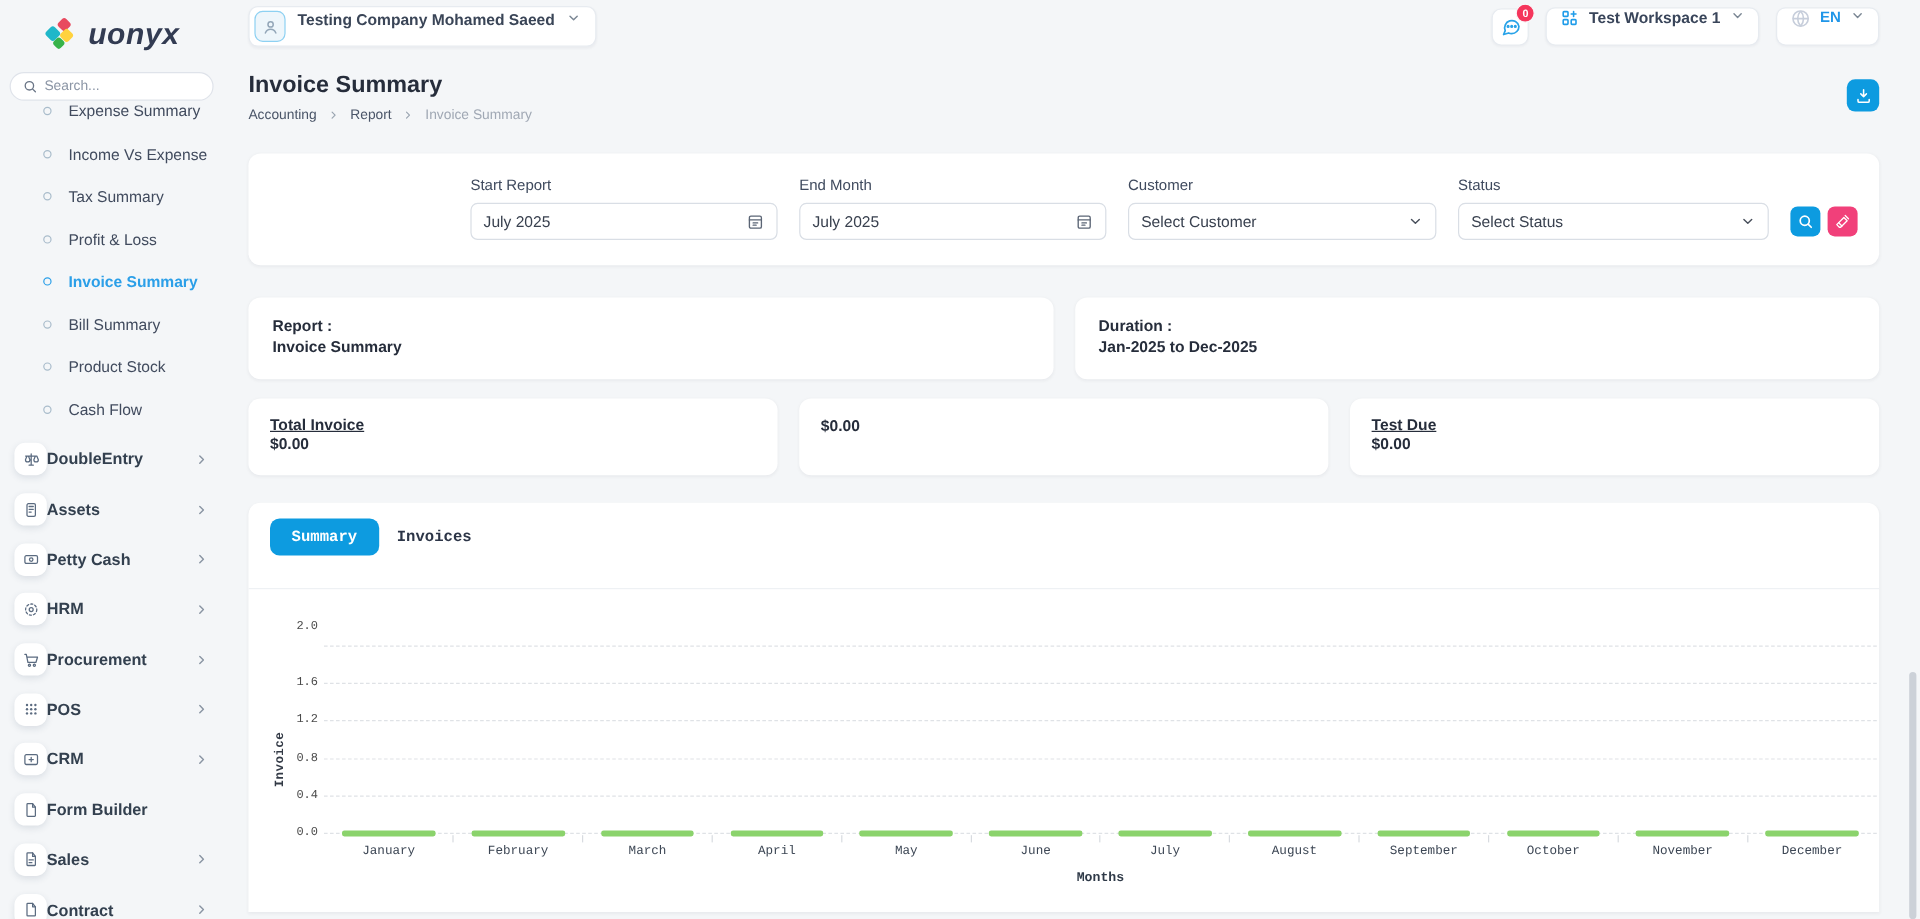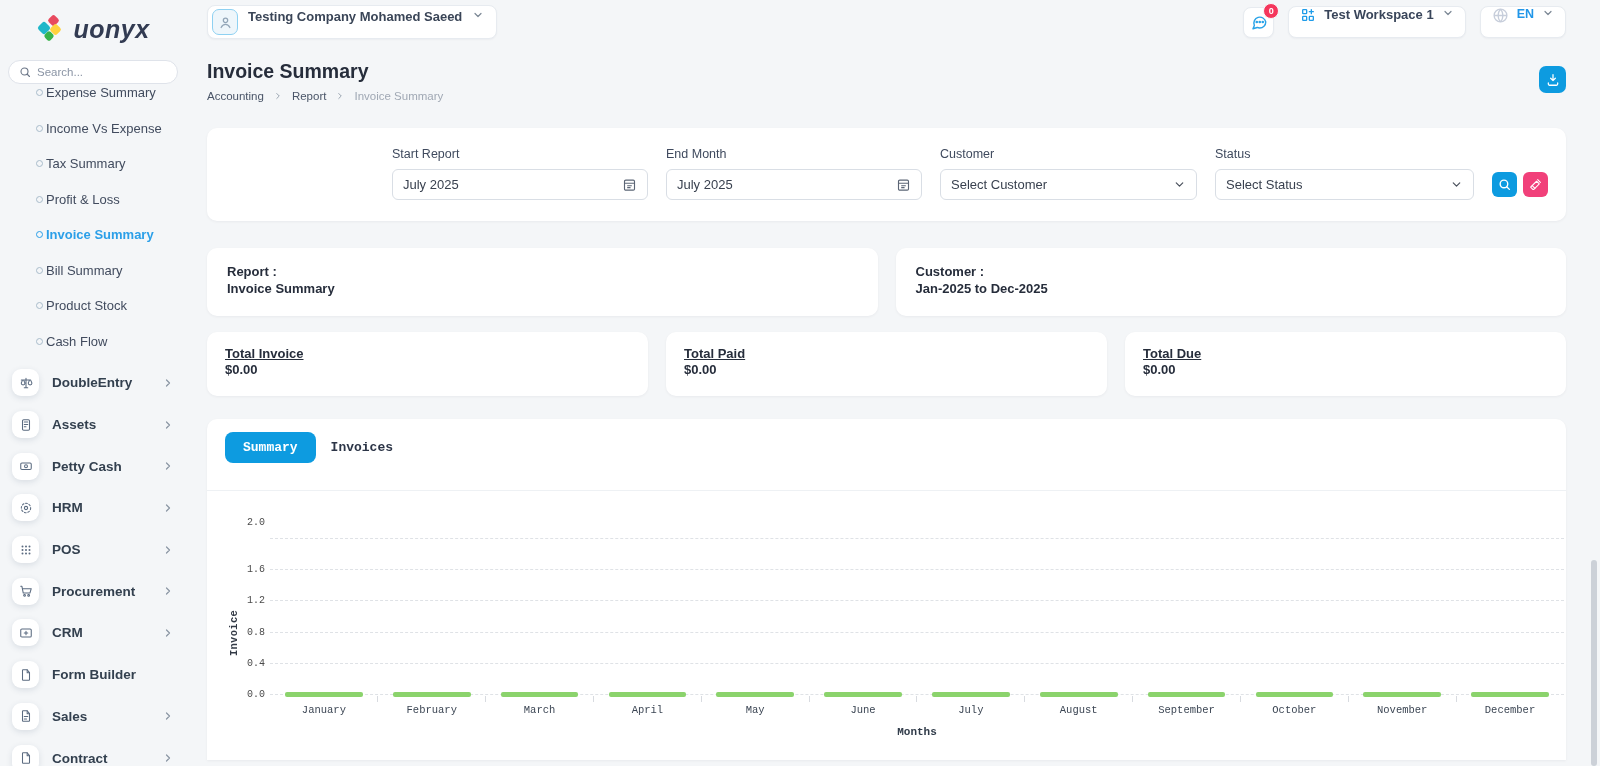--- a/index.html
+++ b/index.html
@@ -16,28 +16,28 @@
   
   .sidebar { width:186px; flex:none; padding:12px 8px 0 8px; position:relative; overflow:hidden; }
   .logo { display:flex; align-items:center; justify-content:center; gap:7px; margin:2px 0 16px; }
   .logo-text { font-size:25px; font-weight:800; color:#323b52; letter-spacing:.5px;font-style:italic; }
   .searchbox { display:flex; align-items:center; gap:6px; background:#fff; border:1px solid #dfe3ea;
     border-radius:14px; height:24px; padding:0 10px; }
   .searchbox input { border:none; outline:none; flex:1; font-size:11.5px; color:#53607a;
     font-family:inherit; background:transparent; }
   .searchbox input::placeholder { color:#8b95a5; }
   .menu { margin-top:4px; overflow:hidden; }
-  .rep-item { display:flex; align-items:center; gap:3px; height:35.5px; padding-left:28px;
+  .rep-item { display:flex; align-items:center; gap:14px; height:35.5px; padding-left:28px;
     font-size:13px; color:#414b5e; cursor:pointer; }
   .rep-item:first-child { margin-top:-13px; }
   .bullet { width:7px; height:7px; border:1.6px solid #a9bccb; border-radius:50%; flex:none; }
   .rep-item.active { color:var(--accent-text); font-weight:700; }
   .rep-item.active .bullet { border-color:var(--accent-text); }
   .mods { margin-top:3px; }
-  .mod-item { display:flex; align-items:center; height:41.7px; padding:0 4px; gap:13px;
+  .mod-item { display:flex; align-items:center; height:41.7px; padding:0 4px; 
     color:#33404f; font-size:13.5px; font-weight:600; cursor:pointer; }
   .tile { width:27px; height:27px; background:#fff; border-radius:9px; flex:none;
     box-shadow:0 2px 6px rgba(40,60,90,.13); display:flex; align-items:center; justify-content:center; color:#5b6b80; }
   .tile svg { width:14px; height:14px; }
   .mod-label { flex:1; }
   .chev-r { color:#8a95a3; } .chev-r svg { width:12px; height:12px; }
   
   .main { flex:1; padding:0 53px 0 21px; position:relative; }
   .topbar { display:flex; align-items:center; margin-top:4px; height:36px; }
   .pill { display:flex; background:#fff; border:1px solid var(--border);
@@ -231,20 +231,35 @@
         </span>
         <span class="mod-label">HRM</span>
         <span class="chev-r">
           <svg viewBox="0 0 24 24" fill="none" stroke="currentColor" stroke-width="2.4" stroke-linecap="round" stroke-linejoin="round">
             <path d="M9 6l6 6-6 6"></path>
           </svg>
         </span>
       </div>
       <div class="mod-item">
         <span class="tile">
+          <svg viewBox="0 0 24 24" fill="none" stroke="currentColor" stroke-width="1.8" stroke-linecap="round" stroke-linejoin="round">
+            <path d="M3 4h2l2.3 11.5h11.4L21 8H6.2"></path>
+            <circle cx="9.5" cy="19.5" r="1.5"></circle>
+            <circle cx="16.5" cy="19.5" r="1.5"></circle>
+          </svg>
+        </span>
+        <span class="mod-label">Procurement</span>
+        <span class="chev-r">
+          <svg viewBox="0 0 24 24" fill="none" stroke="currentColor" stroke-width="2.4" stroke-linecap="round" stroke-linejoin="round">
+            <path d="M9 6l6 6-6 6"></path>
+          </svg>
+        </span>
+      </div>
+      <div class="mod-item">
+        <span class="tile">
           <svg viewBox="0 0 24 24" fill="currentColor">
             <circle cx="6" cy="6" r="1.7"></circle>
             <circle cx="12" cy="6" r="1.7"></circle>
             <circle cx="18" cy="6" r="1.7"></circle>
             <circle cx="6" cy="12" r="1.7"></circle>
             <circle cx="12" cy="12" r="1.7"></circle>
             <circle cx="18" cy="12" r="1.7"></circle>
             <circle cx="6" cy="18" r="1.7"></circle>
             <circle cx="12" cy="18" r="1.7"></circle>
             <circle cx="18" cy="18" r="1.7"></circle>
@@ -253,35 +268,20 @@
         <span class="mod-label">POS</span>
         <span class="chev-r">
           <svg viewBox="0 0 24 24" fill="none" stroke="currentColor" stroke-width="2.4" stroke-linecap="round" stroke-linejoin="round">
             <path d="M9 6l6 6-6 6"></path>
           </svg>
         </span>
       </div>
       <div class="mod-item">
         <span class="tile">
           <svg viewBox="0 0 24 24" fill="none" stroke="currentColor" stroke-width="1.8" stroke-linecap="round" stroke-linejoin="round">
-            <path d="M3 4h2l2.3 11.5h11.4L21 8H6.2"></path>
-            <circle cx="9.5" cy="19.5" r="1.5"></circle>
-            <circle cx="16.5" cy="19.5" r="1.5"></circle>
-          </svg>
-        </span>
-        <span class="mod-label">Procurement</span>
-        <span class="chev-r">
-          <svg viewBox="0 0 24 24" fill="none" stroke="currentColor" stroke-width="2.4" stroke-linecap="round" stroke-linejoin="round">
-            <path d="M9 6l6 6-6 6"></path>
-          </svg>
-        </span>
-      </div>
-      <div class="mod-item">
-        <span class="tile">
-          <svg viewBox="0 0 24 24" fill="none" stroke="currentColor" stroke-width="1.8" stroke-linecap="round" stroke-linejoin="round">
             <rect x="3" y="5" width="18" height="14" rx="2"></rect>
             <path d="M12 9v6M9 12h6"></path>
           </svg>
         </span>
         <span class="mod-label">CRM</span>
         <span class="chev-r">
           <svg viewBox="0 0 24 24" fill="none" stroke="currentColor" stroke-width="2.4" stroke-linecap="round" stroke-linejoin="round">
             <path d="M9 6l6 6-6 6"></path>
           </svg>
         </span>
@@ -487,36 +487,35 @@
       </button>
     </div>
   </section>
 
   <section class="info-row">
     <div class="card info-card">
       <div>Report :</div>
       <div>Invoice Summary</div>
     </div>
     <div class="card info-card">
-      <div>Customer :</div>
+      <div>Duration :</div>
       <div>Jan-2025 to Dec-2025</div>
     </div>
   </section>
 
   <section class="totals-row" id="totals-row">
       <div class="card total-card">
         <div class="t-label">Total Invoice</div>
         <div class="t-value">$0.00</div>
       </div>
       <div class="card total-card">
-        <div class="t-label">Total Paid</div>
         <div class="t-value">$0.00</div>
       </div>
       <div class="card total-card">
-        <div class="t-label">Total Due</div>
+        <div class="t-label">Test Due</div>
         <div class="t-value">$0.00</div>
       </div>
     </section>
 
   <section class="card chart-card">
     <div class="tabs">
       <button class="tab active">Summary</button>
       <button class="tab">Invoices</button>
     </div>
     <div class="divider"></div>

